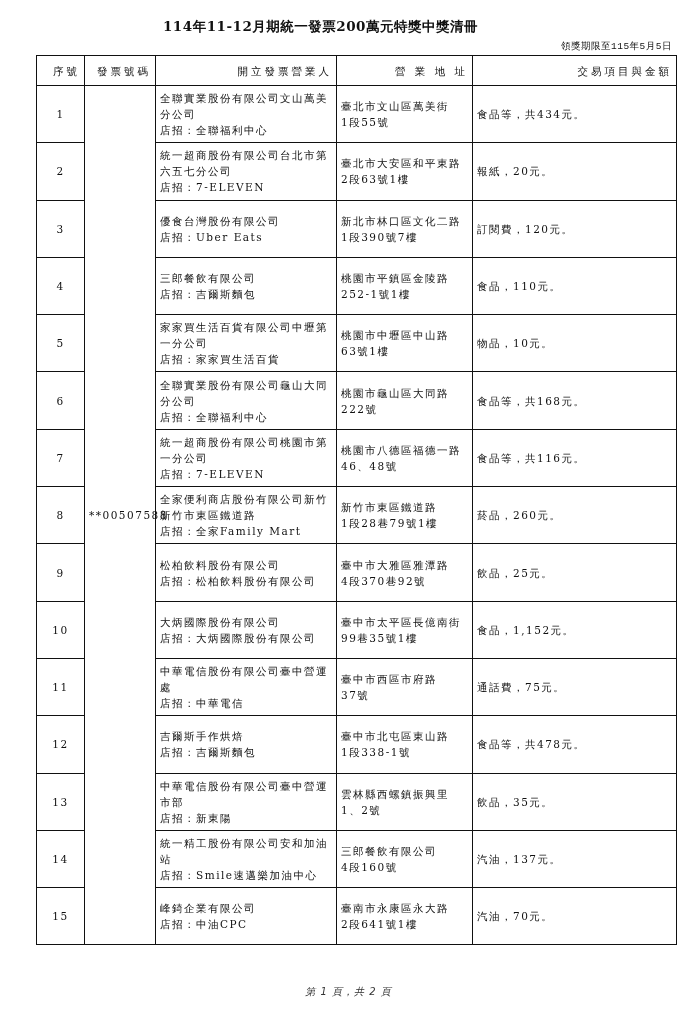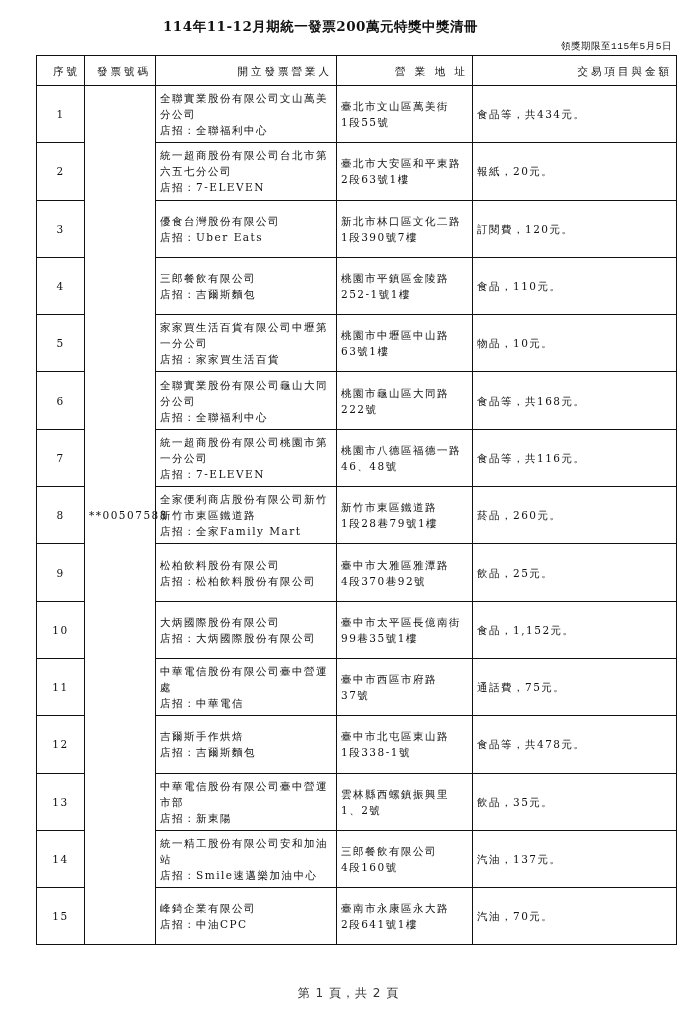--- a/index.html
+++ b/index.html
@@ -25,21 +25,21 @@
     letter-spacing: 1.5px; padding: 0 4px;
   }
   table.list th { height: 29px; font-weight: normal; text-align: right; letter-spacing: 3px; }
   table.list td { height: 56.3px; }
   td.seq { text-align: center; letter-spacing: 0; }
   td.inv { text-align: center; letter-spacing: 0; font-size: 11px; }
   td.merchant, td.addr, td.item { text-align: left; vertical-align: middle; }
   td.addr .line, td.merchant .line { display: block; }
   .footer {
     position: absolute; left: 0; top: 985px; width: 697px; text-align: center;
-    font-family: "DejaVu Sans", "Liberation Sans", sans-serif; font-size: 12px; color: #333; letter-spacing: 1px;
+    font-family: "DejaVu Sans", "Liberation Sans", sans-serif; font-size: 10px; color: #333; letter-spacing: 1px; font-style: italic;
   }
 </style>
 </head>
 <body>
 
 <div class="title">114年11-12月期統一發票200萬元特獎中獎清冊</div>
 <div class="deadline">領獎期限至115年5月5日</div>
 
 <table class="list">
   <colgroup>

